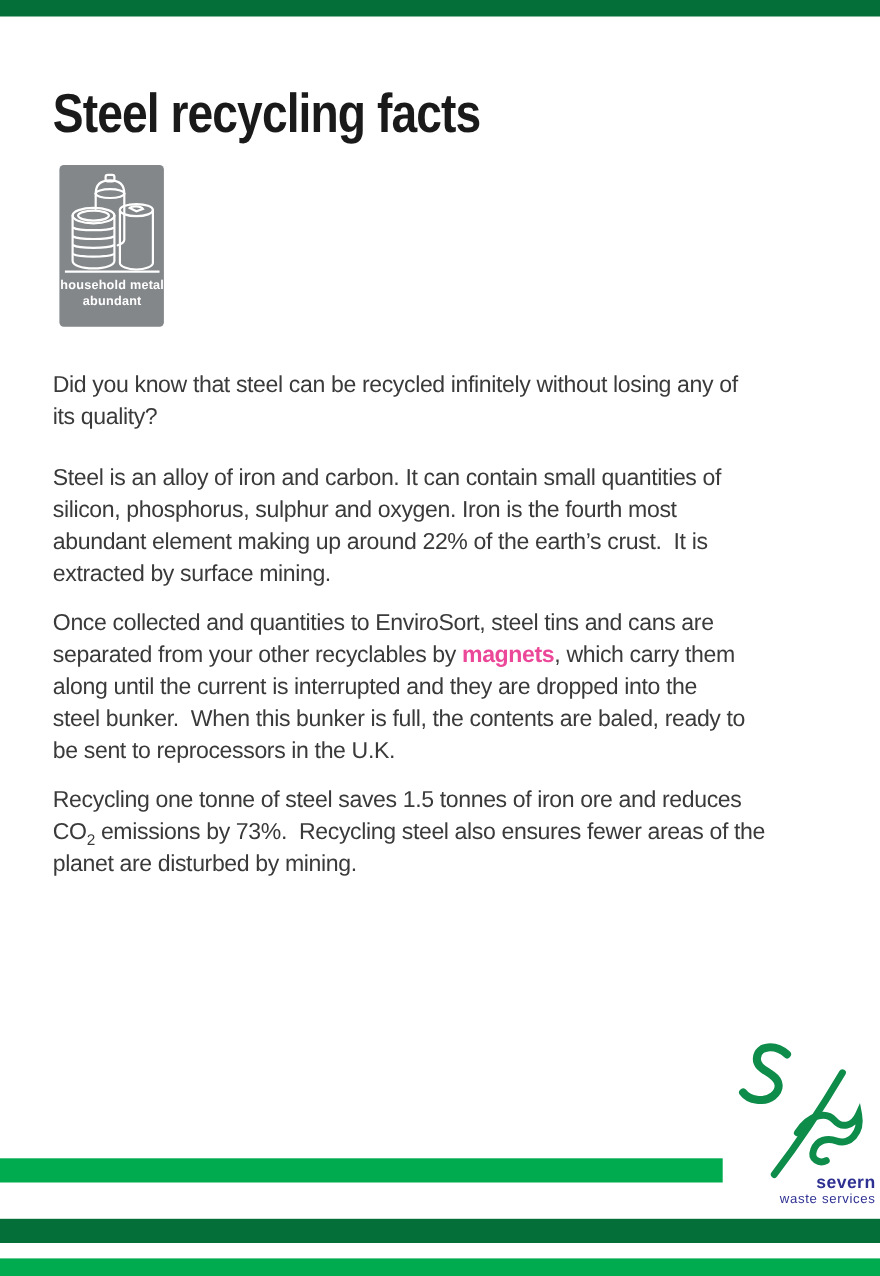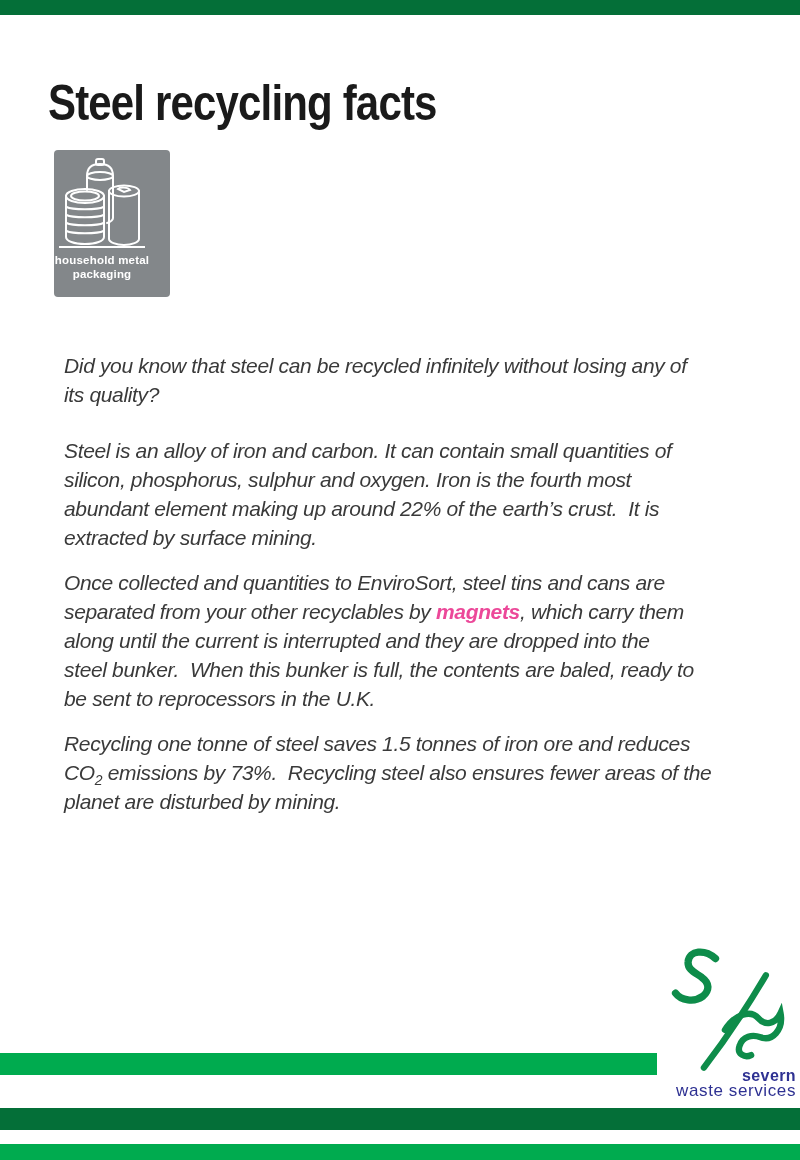--- a/index.html
+++ b/index.html
@@ -15,49 +15,49 @@
   .bar-bottom{top:1144px;width:800px;height:16px;background:#00AB4F;}
 
   .title{
     position:absolute;left:48px;top:76px;margin:0;
     font-size:50px;line-height:1.1;font-weight:bold;color:#1A1A1A;
     letter-spacing:-1px;white-space:nowrap;
     transform:scaleX(0.84);transform-origin:left top;
   }
 
   .icon-card{
-    position:absolute;left:54px;top:150px;width:116px;height:147px;
+    position:absolute;left:54px;top:150px;width:95px;height:147px;
     background:#83878A;border-radius:4px;
   }
   .icon-card svg{position:absolute;left:0;top:0;}
   .icon-label{
     position:absolute;left:0;top:103px;width:96px;text-align:center;
     color:#ffffff;font-weight:bold;font-size:11.5px;line-height:14px;
     letter-spacing:0.2px;
   }
 
   .body-copy{
     position:absolute;left:48px;top:335px;width:730px;
     color:#3A3A3A;font-size:21px;line-height:29px;letter-spacing:-0.35px;
   }
-  .body-copy p{margin:16px;white-space:pre-wrap;font-style:italic;}
+  .body-copy p{margin:0;white-space:pre-wrap;}
   .p1{margin-bottom:27px !important;}
   .p2{margin-bottom:16px !important;}
   .p3{margin-bottom:16px !important;}
   .p4{margin-bottom:22px !important;}
   .body-copy b{font-weight:bold;color:#ec4899;}
   .body-copy sub{font-size:14px;line-height:0;}
 
   .logo{position:absolute;left:664px;top:948px;width:126px;height:126px;}
   .brand{
     position:absolute;right:16px;top:1068px;width:200px;text-align:right;
     color:#2E3192;
   }
   .brand-name{font-size:16px;font-weight:bold;letter-spacing:0.4px;line-height:16px;}
-  .brand-tagline{font-size:17px;letter-spacing:0.6px;line-height:13px;}
+  .brand-tagline{font-size:12px;letter-spacing:0.6px;line-height:13px;}
 </style>
 </head>
 <body>
 
 <div class="page">
 
   <div class="bar bar-top"></div>
 
   <h1 class="title">Steel recycling facts</h1>
 
@@ -85,21 +85,21 @@
       <g fill="none" stroke="#ffffff" stroke-width="2" stroke-linecap="round">
         <ellipse cx="70" cy="41" rx="15" ry="5.5"></ellipse>
         <path d="M64 39 C66 37 74 37 76 40 L70 42 Z"></path>
         <path d="M55 41 L55 89 C55 92 62 95 70 95 C78 95 85 92 85 89 L85 41"></path>
       </g>
 
       <line x1="5" y1="97" x2="91" y2="97" stroke="#ffffff" stroke-width="2"></line>
     </svg>
     <div class="icon-label">
       <div>household metal</div>
-      <div>packaging</div>
+      <div>abundant</div>
     </div>
   </div>
 
   <div class="body-copy">
     <p class="p1">Did you know that steel can be recycled infinitely without losing any of
 its quality?</p>
     <p class="p2">Steel is an alloy of iron and carbon. It can contain small quantities of
 silicon, phosphorus, sulphur and oxygen. Iron is the fourth most
 abundant element making up around 22% of the earth’s crust.  It is
 extracted by surface mining.</p>

